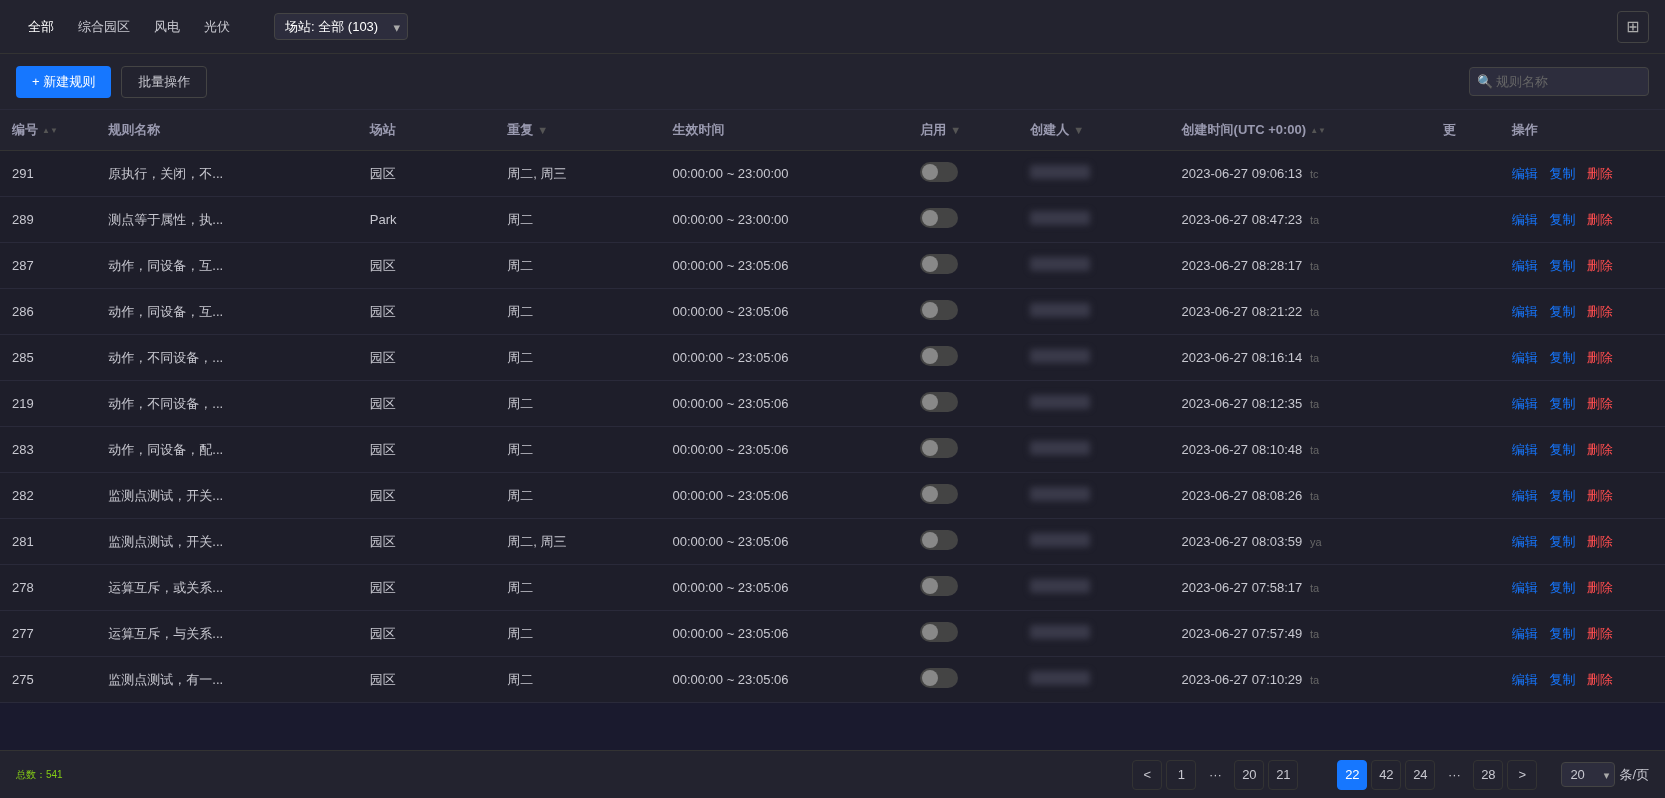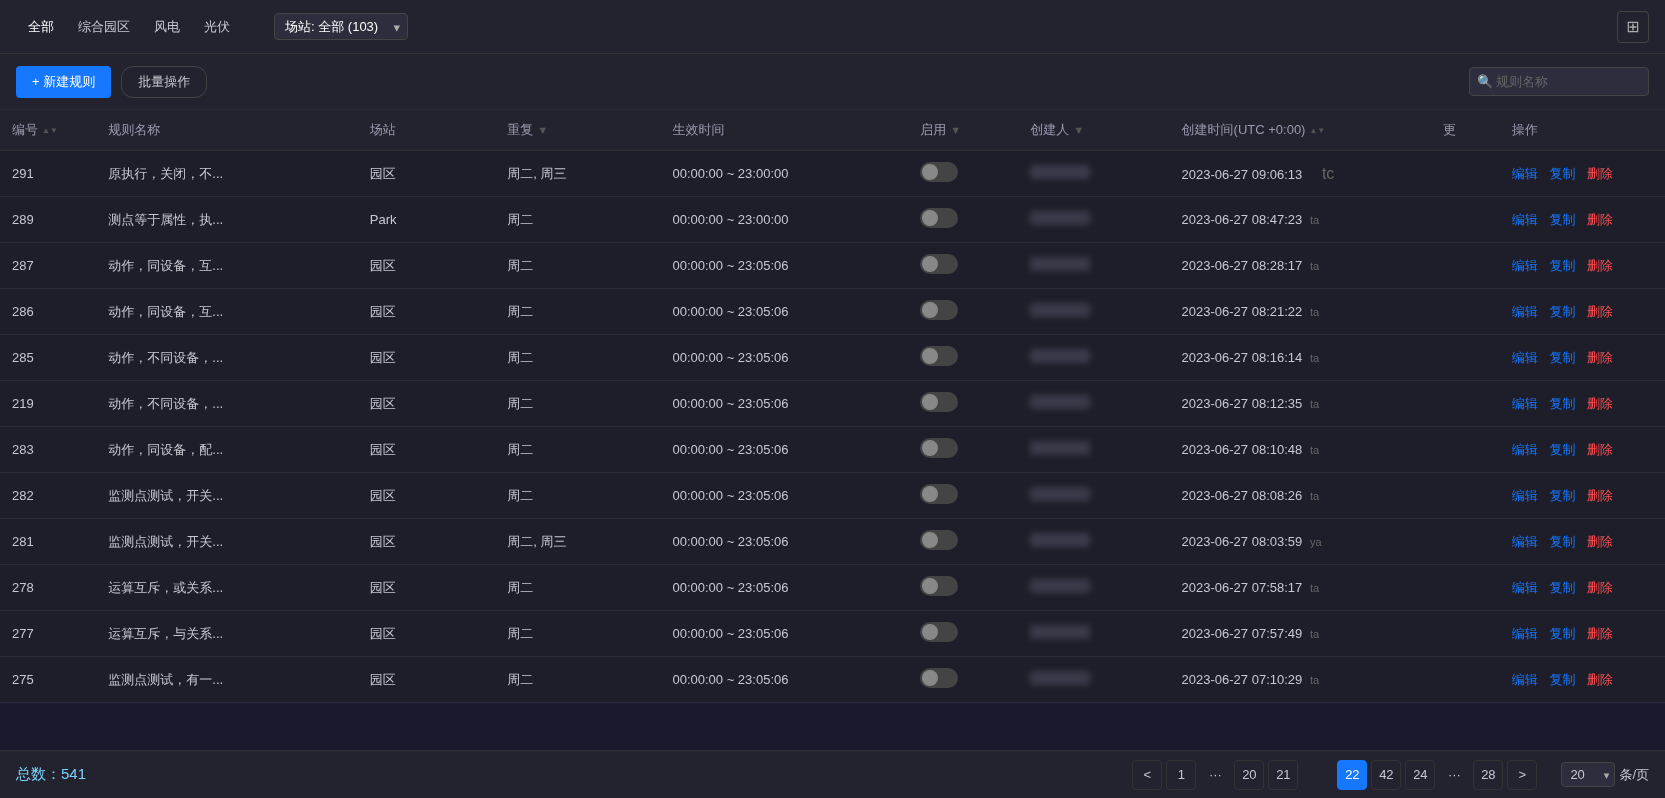--- a/index.html
+++ b/index.html
@@ -96,21 +96,21 @@
       cursor: pointer;
       display: flex;
       align-items: center;
       gap: 5px;
     }
     .btn-default {
       background: transparent;
       color: #c8c8d0;
       border: 1px solid #444;
       padding: 6px 16px;
-      border-radius: 12px;
+      border-radius: 4px;
       font-size: 13px;
       cursor: pointer;
     }
 
     .search-wrap {
       margin-left: auto;
       position: relative;
       display: flex;
       align-items: center;
     }
@@ -143,21 +143,21 @@
       table-layout: fixed;
     }
     thead tr {
       background: #23232f;
       border-bottom: 1px solid #333;
     }
     thead th {
       padding: 11px 12px;
       text-align: right;
       color: #9a9ab0;
-      font-weight: normal;
+      font-weight: bold;
       font-size: 13px;
       white-space: nowrap;
       user-select: none;
       border-bottom: 1px solid #333;
     }
     thead th .th-inner {
       display: flex;
       align-items: center;
       gap: 4px;
     }
@@ -230,22 +230,22 @@
     .footer {
       background: #23232f;
       display: flex;
       align-items: center;
       padding: 10px 16px;
       border-top: 1px solid #333;
       height: 48px;
       gap: 8px;
     }
     .total-text {
-      color: #7dd3fc;
-      font-size: 15px;
+      color: #84cc16;
+      font-size: 10px;
     }
     .pagination {
       margin-left: auto;
       display: flex;
       align-items: center;
       gap: 4px;
     }
     .page-btn {
       min-width: 30px;
       height: 30px;
@@ -430,21 +430,21 @@
       <td>周二, 周三</td>
       <td>00:00:00 ~ 23:00:00</td>
       <td>
         <span class="toggle"></span>
       </td>
       <td>
         <span class="blurred-user"></span>
       </td>
       <td>
         2023-06-27 09:06:13
-        <span style="margin-left:16px;color:#666;font-size:16px">tc</span>
+        <span style="margin-left:4px;color:#666;font-size:11px">tc</span>
       </td>
       <td></td>
       <td>
         <span class="action-link">编辑</span>
         <span class="action-link">复制</span>
         <span class="action-link danger">删除</span>
       </td>
     </tr>
             <tr>
       <td>289</td>

